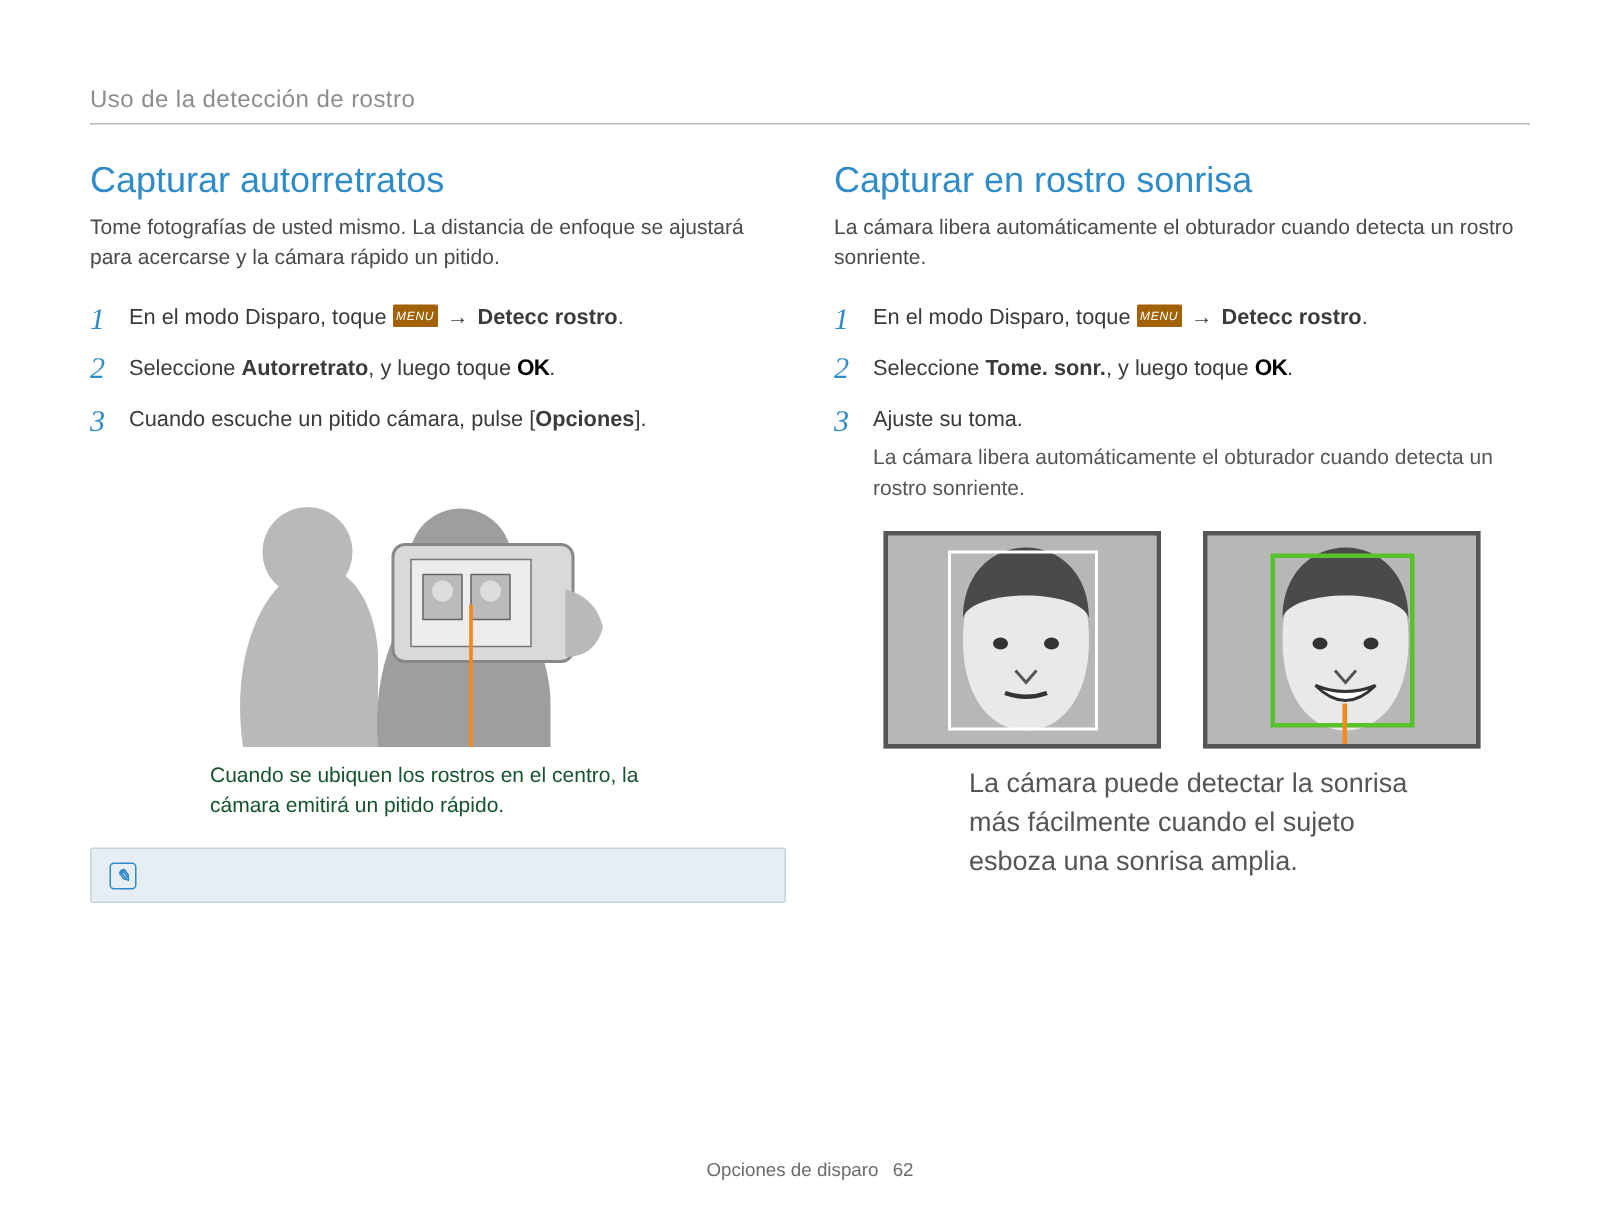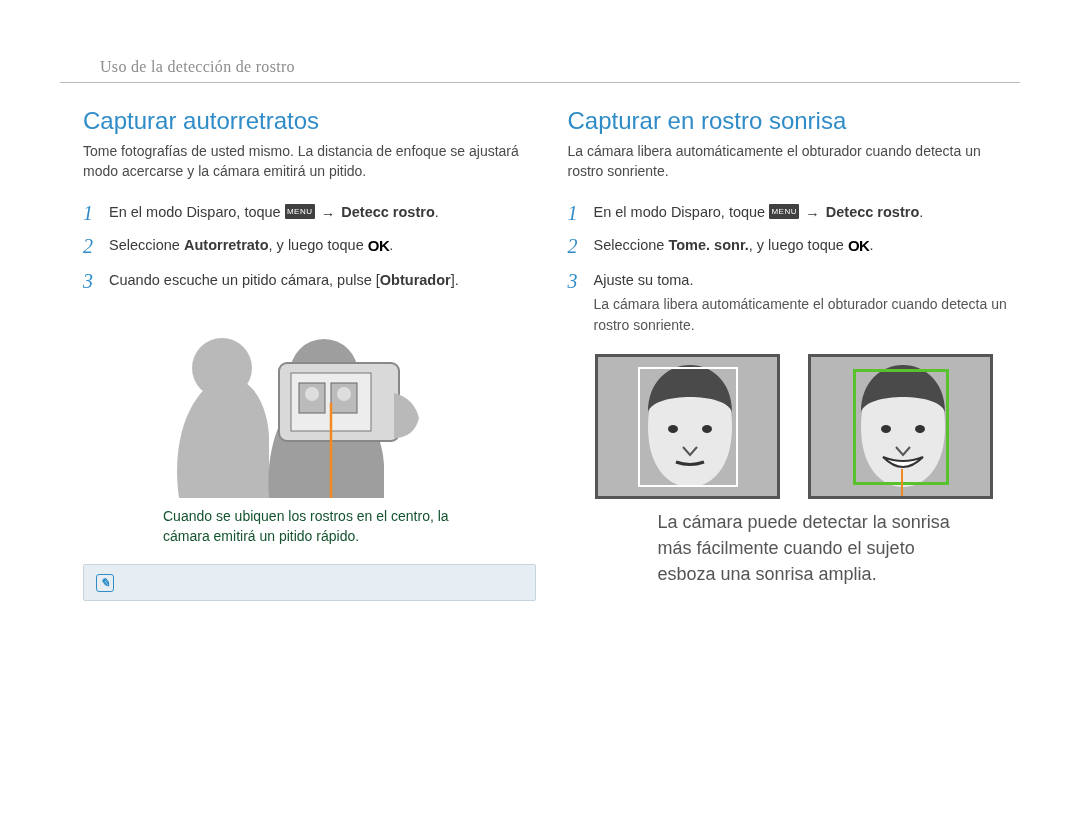--- a/index.html
+++ b/index.html
@@ -24,32 +24,30 @@
     height: 815px;
     position: relative;
     padding: 58px 60px 40px 60px;
   }
   .breadcrumb {
     font-size: 16px;
     color: #8D8D8D;
     font-weight: 300;
     letter-spacing: 0.3px;
     font-stretch: condensed;
-    font-family: Liberation Serif, serif;
-    margin-left: 40px;
+    font-family: Liberation Sans, sans-serif;
   }
   hr.rule {
     border: none;
     border-top: 1px solid var(--rule);
     margin: 6px 0 24px 0;
   }
   .columns {
     display: flex;
     gap: 32px;
-    margin-left: 23px;
   }
   .col { flex: 1 1 50%; }
   h2 {
     color: var(--brand);
     font-weight: 400;
     font-size: 24px;
     margin: 0 0 6px 0;
   }
   p.lead {
     font-size: 14px;
@@ -84,30 +82,31 @@
   .sub {
     margin: 2px 0 0 0;
     font-size: 14px;
     color: #555;
   }
   .menu-badge {
     display: inline-block;
     min-width: 30px;
     height: 15px;
     line-height: 15px;
-    background: #404040;
+    background: #a16207;
     color: #fff;
     font-size: 8px;
     text-align: center;
     vertical-align: middle;
     border-radius: 1px;
     padding: 0 2px;
     letter-spacing: 0.5px;
     position: relative;
     top: -1px;
+    font-style: italic;
   }
   .ok-icon {
     display: inline-block;
     font-weight: 900;
     font-family: Arial, sans-serif;
     font-size: 15px;
     color: #000;
     vertical-align: middle;
     letter-spacing: -0.5px;
   }
@@ -213,38 +212,38 @@
 
 <div class="page">
 
   <div class="breadcrumb">Uso de la detección de rostro</div>
   <hr class="rule">
 
   <div class="columns">
 
     <div class="col">
       <h2>Capturar autorretratos</h2>
-      <p class="lead">Tome fotografías de usted mismo. La distancia de enfoque se ajustará modo acercarse y la cámara emitirá un pitido.</p>
+      <p class="lead">Tome fotografías de usted mismo. La distancia de enfoque se ajustará para acercarse y la cámara rápido un pitido.</p>
 
       <ol class="steps">
         <li>
           <span class="num">1</span>
           <span>En el modo Disparo, toque </span>
           <span class="menu-badge">MENU</span>
           <span class="arrow">→</span>
           <span class="bold">Detecc rostro</span><span>.</span>
         </li>
         <li>
           <span class="num">2</span>
           <span>Seleccione </span><span class="bold">Autorretrato</span><span>, y luego toque </span>
           <span class="ok-icon">OK</span><span>.</span>
         </li>
         <li>
           <span class="num">3</span>
-          <span>Cuando escuche un pitido cámara, pulse [</span><span class="bold">Obturador</span><span>].</span>
+          <span>Cuando escuche un pitido cámara, pulse [</span><span class="bold">Opciones</span><span>].</span>
         </li>
       </ol>
 
       <div class="illus-1">
         <svg viewBox="0 0 300 190" width="300" height="190">
 
           <path d="M20 190 C10 120 40 70 70 70 C100 70 110 110 110 130 L110 190 Z" fill="#B9B9B9"></path>
           <circle cx="63" cy="60" r="30" fill="#B9B9B9"></circle>
           <path d="M110 190 C105 130 130 80 165 80 C205 80 225 130 225 160 L225 190 Z" fill="#9E9E9E"></path>
           <circle cx="165" cy="65" r="34" fill="#9E9E9E"></circle>
@@ -320,13 +319,17 @@
           <div class="face-rect-green"></div>
           <div style="position:absolute;left:90px;top:112px;width:2.5px;height:60px;background:#F38A1F;"></div>
         </div>
       </div>
 
       <p class="caption-r">La cámara puede detectar la sonrisa más fácilmente cuando el sujeto esboza una sonrisa amplia.</p>
     </div>
 
   </div>
 
+  <div class="footer">
+    <span>Opciones de disparo</span>
+    <span class="pagenum">62</span>
+  </div>
 </div>
 
 </body></html>

